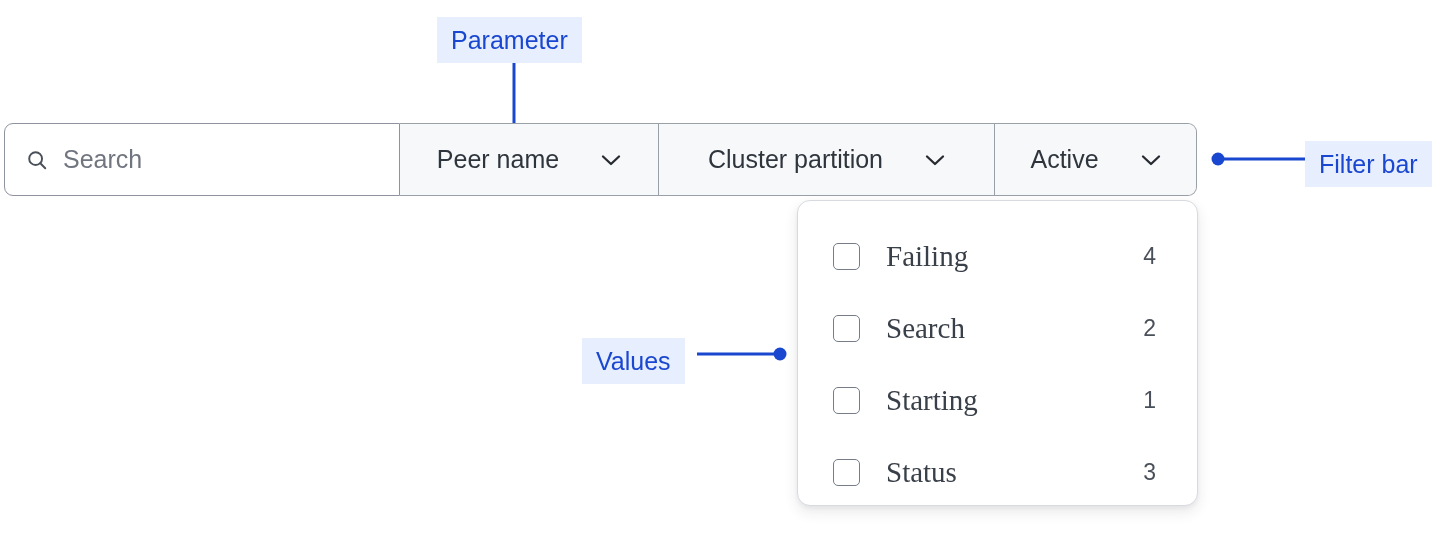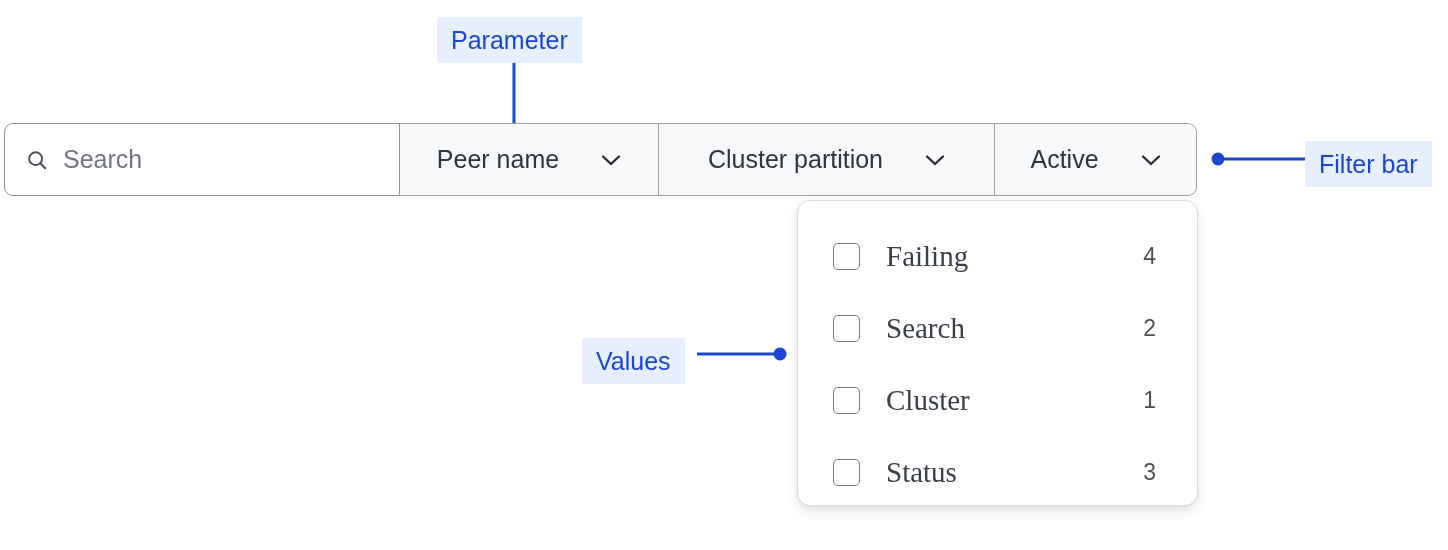--- a/index.html
+++ b/index.html
@@ -222,21 +222,21 @@
   </div>
 
   <div class="value-row">
     <span class="cbox"></span>
     <span class="value-label">Search</span>
     <span class="value-count">2</span>
   </div>
 
   <div class="value-row">
     <span class="cbox"></span>
-    <span class="value-label">Cluster</span>
+    <span class="value-label">Starting</span>
     <span class="value-count">1</span>
   </div>
 
   <div class="value-row">
     <span class="cbox"></span>
     <span class="value-label">Status</span>
     <span class="value-count">3</span>
   </div>
 
 </div>

